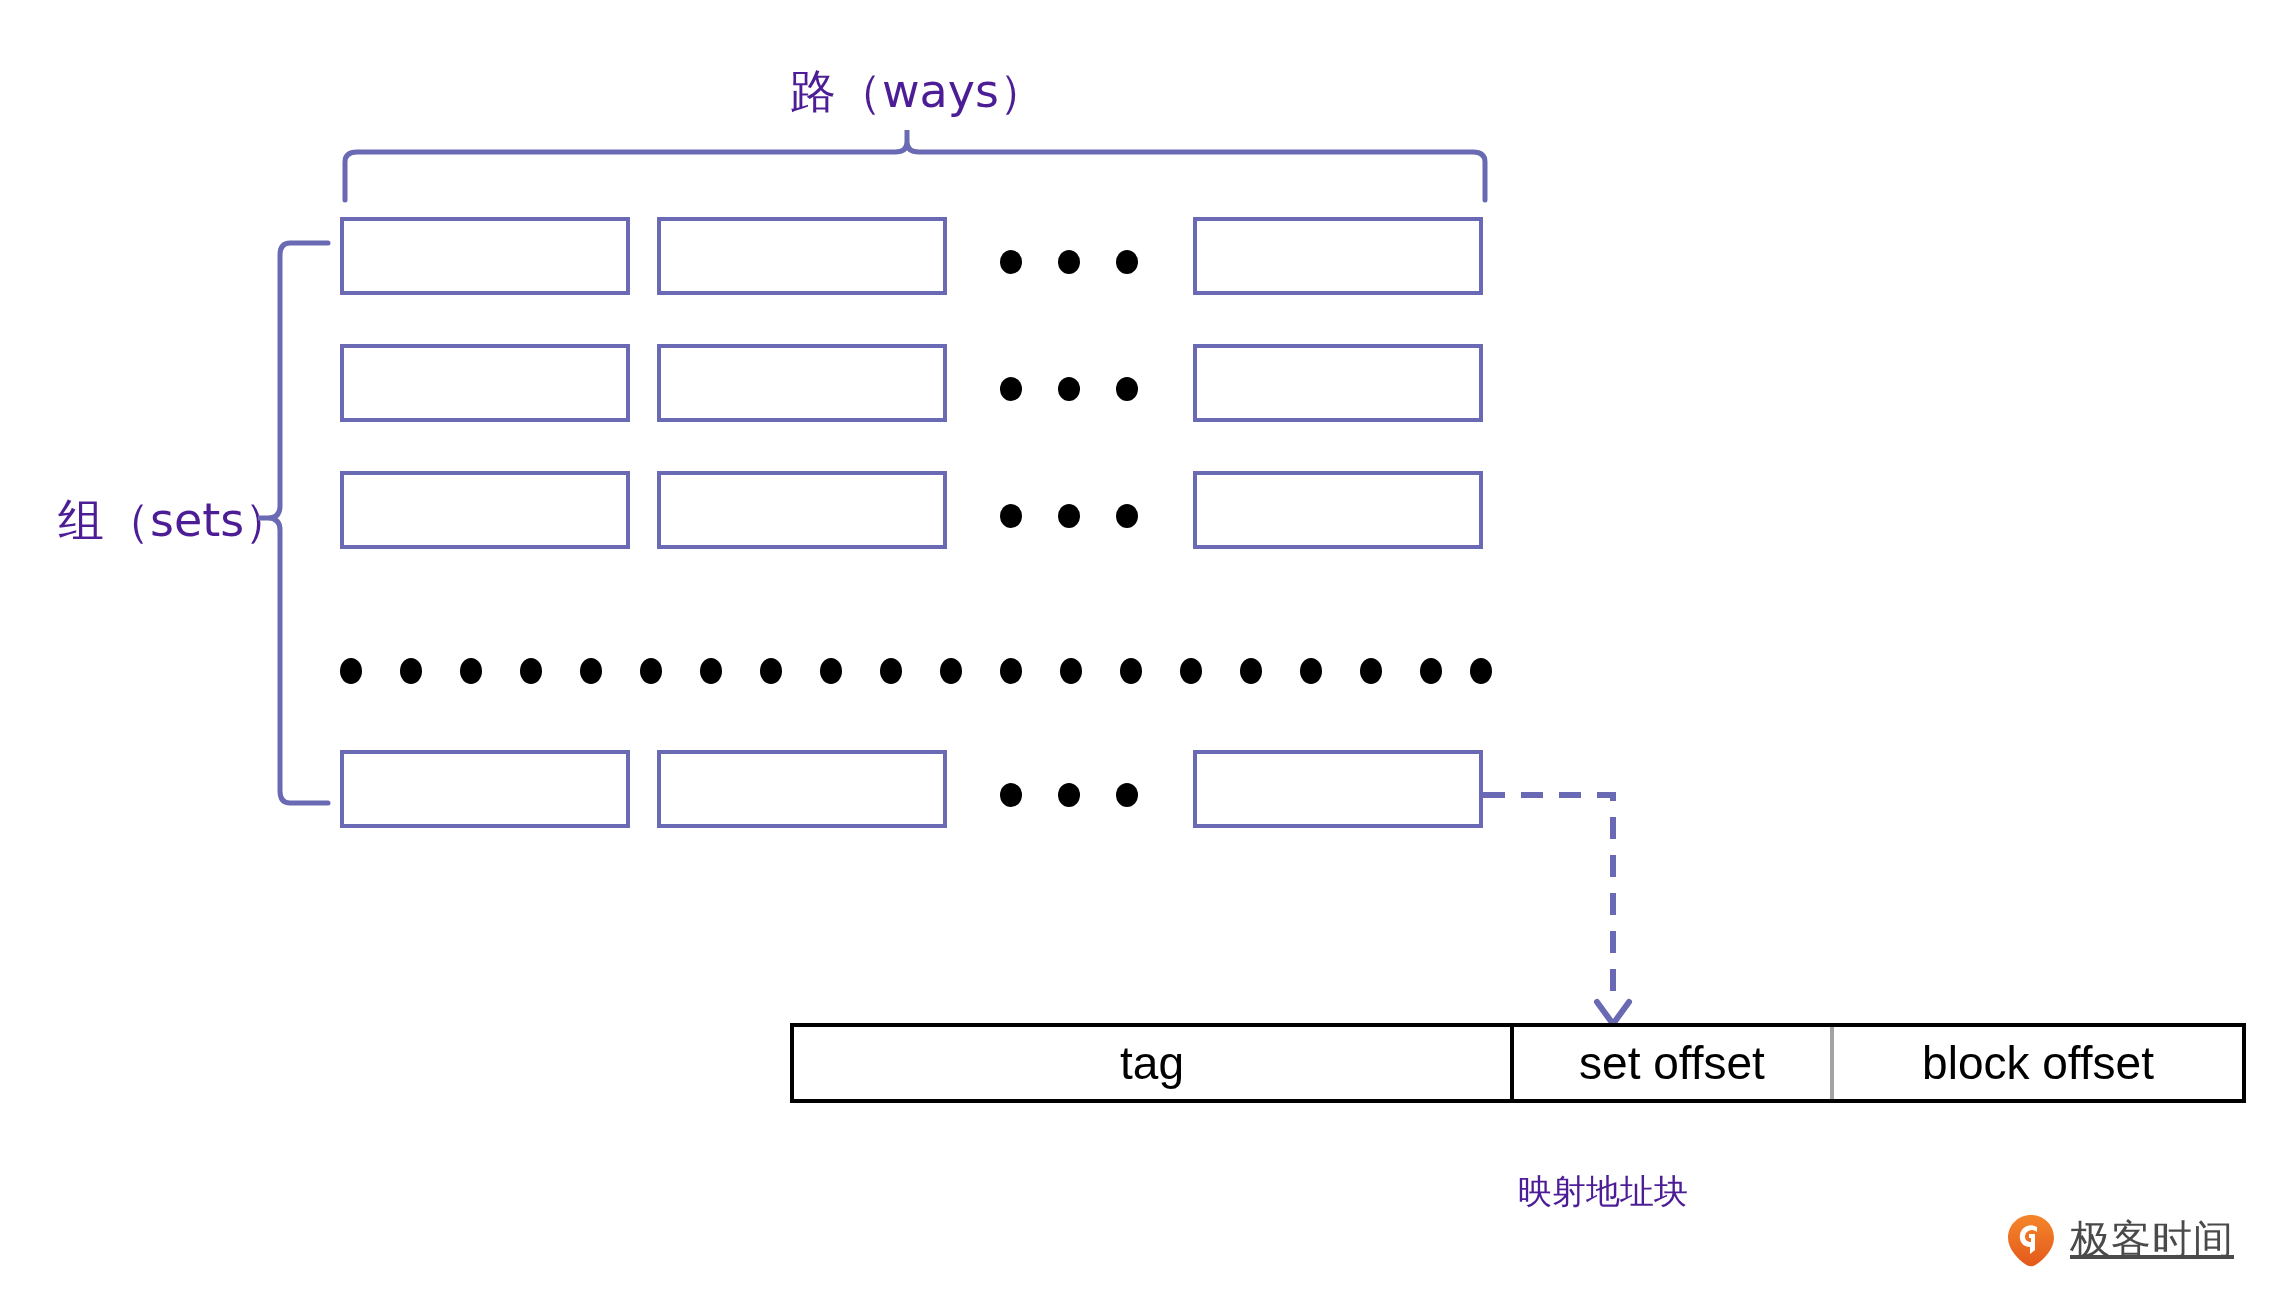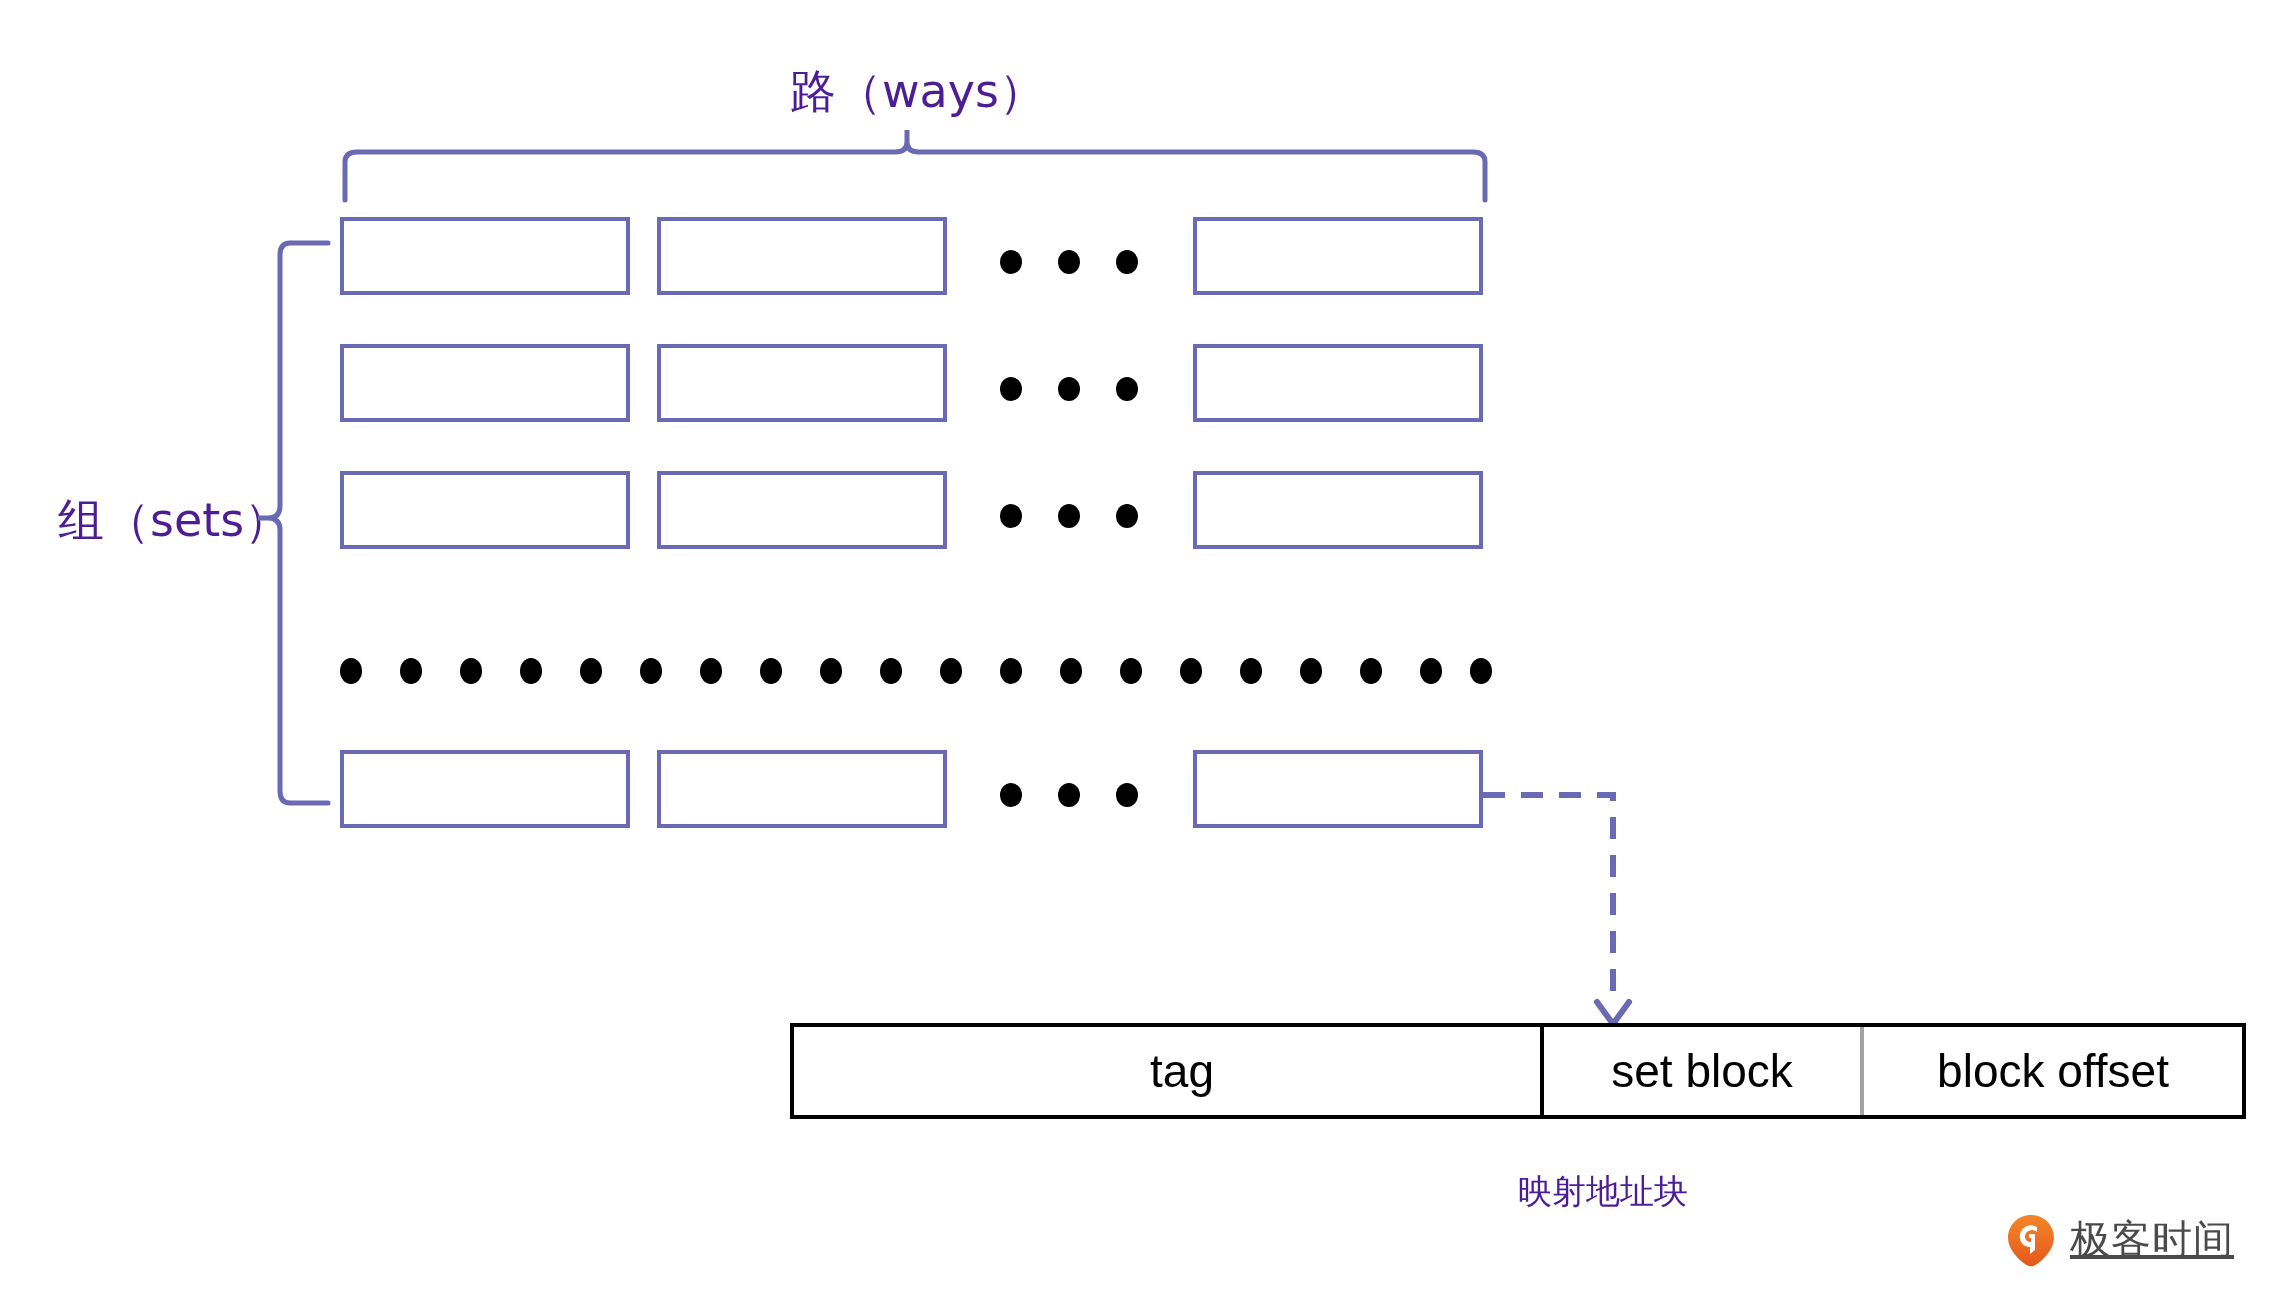--- a/index.html
+++ b/index.html
@@ -58,26 +58,25 @@
   .dot-row { position: absolute; }
 
   
   .brace-svg { position: absolute; overflow: visible; }
 
   
   #addr-block {
     left: 790px;
     top: 1023px;
     width: 1456px;
-    height: 96px;
+    height: 80px;
     border: 4px solid #000000;
     box-sizing: border-box;
     display: flex;
     background: #ffffff;
-    padding-left: 30px;
   }
   .addr-field {
     display: flex;
     align-items: center;
     justify-content: center;
     color: #000000;
     font-size: 46px;
     font-family: "Liberation Sans", "DejaVu Sans", sans-serif;
     box-sizing: border-box;
     white-space: nowrap;
@@ -199,21 +198,21 @@
   </div>
   <div class="abs cache-cell" style="left:1193px; top:750px; width:290px; height:78px;"></div>
 
   <svg class="brace-svg" style="left:1475px; top:780px;" width="220" height="250" viewBox="0 0 220 250">
     <path d="M 8 15 L 138 15 L 138 222" fill="none" stroke="#6a6ab4" stroke-width="6" stroke-dasharray="22 16" stroke-linecap="butt"></path>
     <path d="M 122 222 L 138 244 L 154 222" fill="none" stroke="#6a6ab4" stroke-width="6" stroke-linecap="round" stroke-linejoin="round"></path>
   </svg>
 
   <div class="abs" id="addr-block">
     <div class="addr-field" id="addr-tag">tag</div>
-    <div class="addr-field" id="addr-setindex">set block</div>
+    <div class="addr-field" id="addr-setindex">set offset</div>
     <div class="addr-field" id="addr-offset">block offset</div>
   </div>
 
   <div class="abs label-cn" id="mapping-caption">映射地址块</div>
 
   <div class="abs" id="watermark">
     <svg width="54" height="54" viewBox="0 0 54 54">
       <defs>
         <linearGradient id="gt-grad" x1="0" y1="0" x2="0" y2="1">
           <stop offset="0%" stop-color="#f5862a"></stop>

